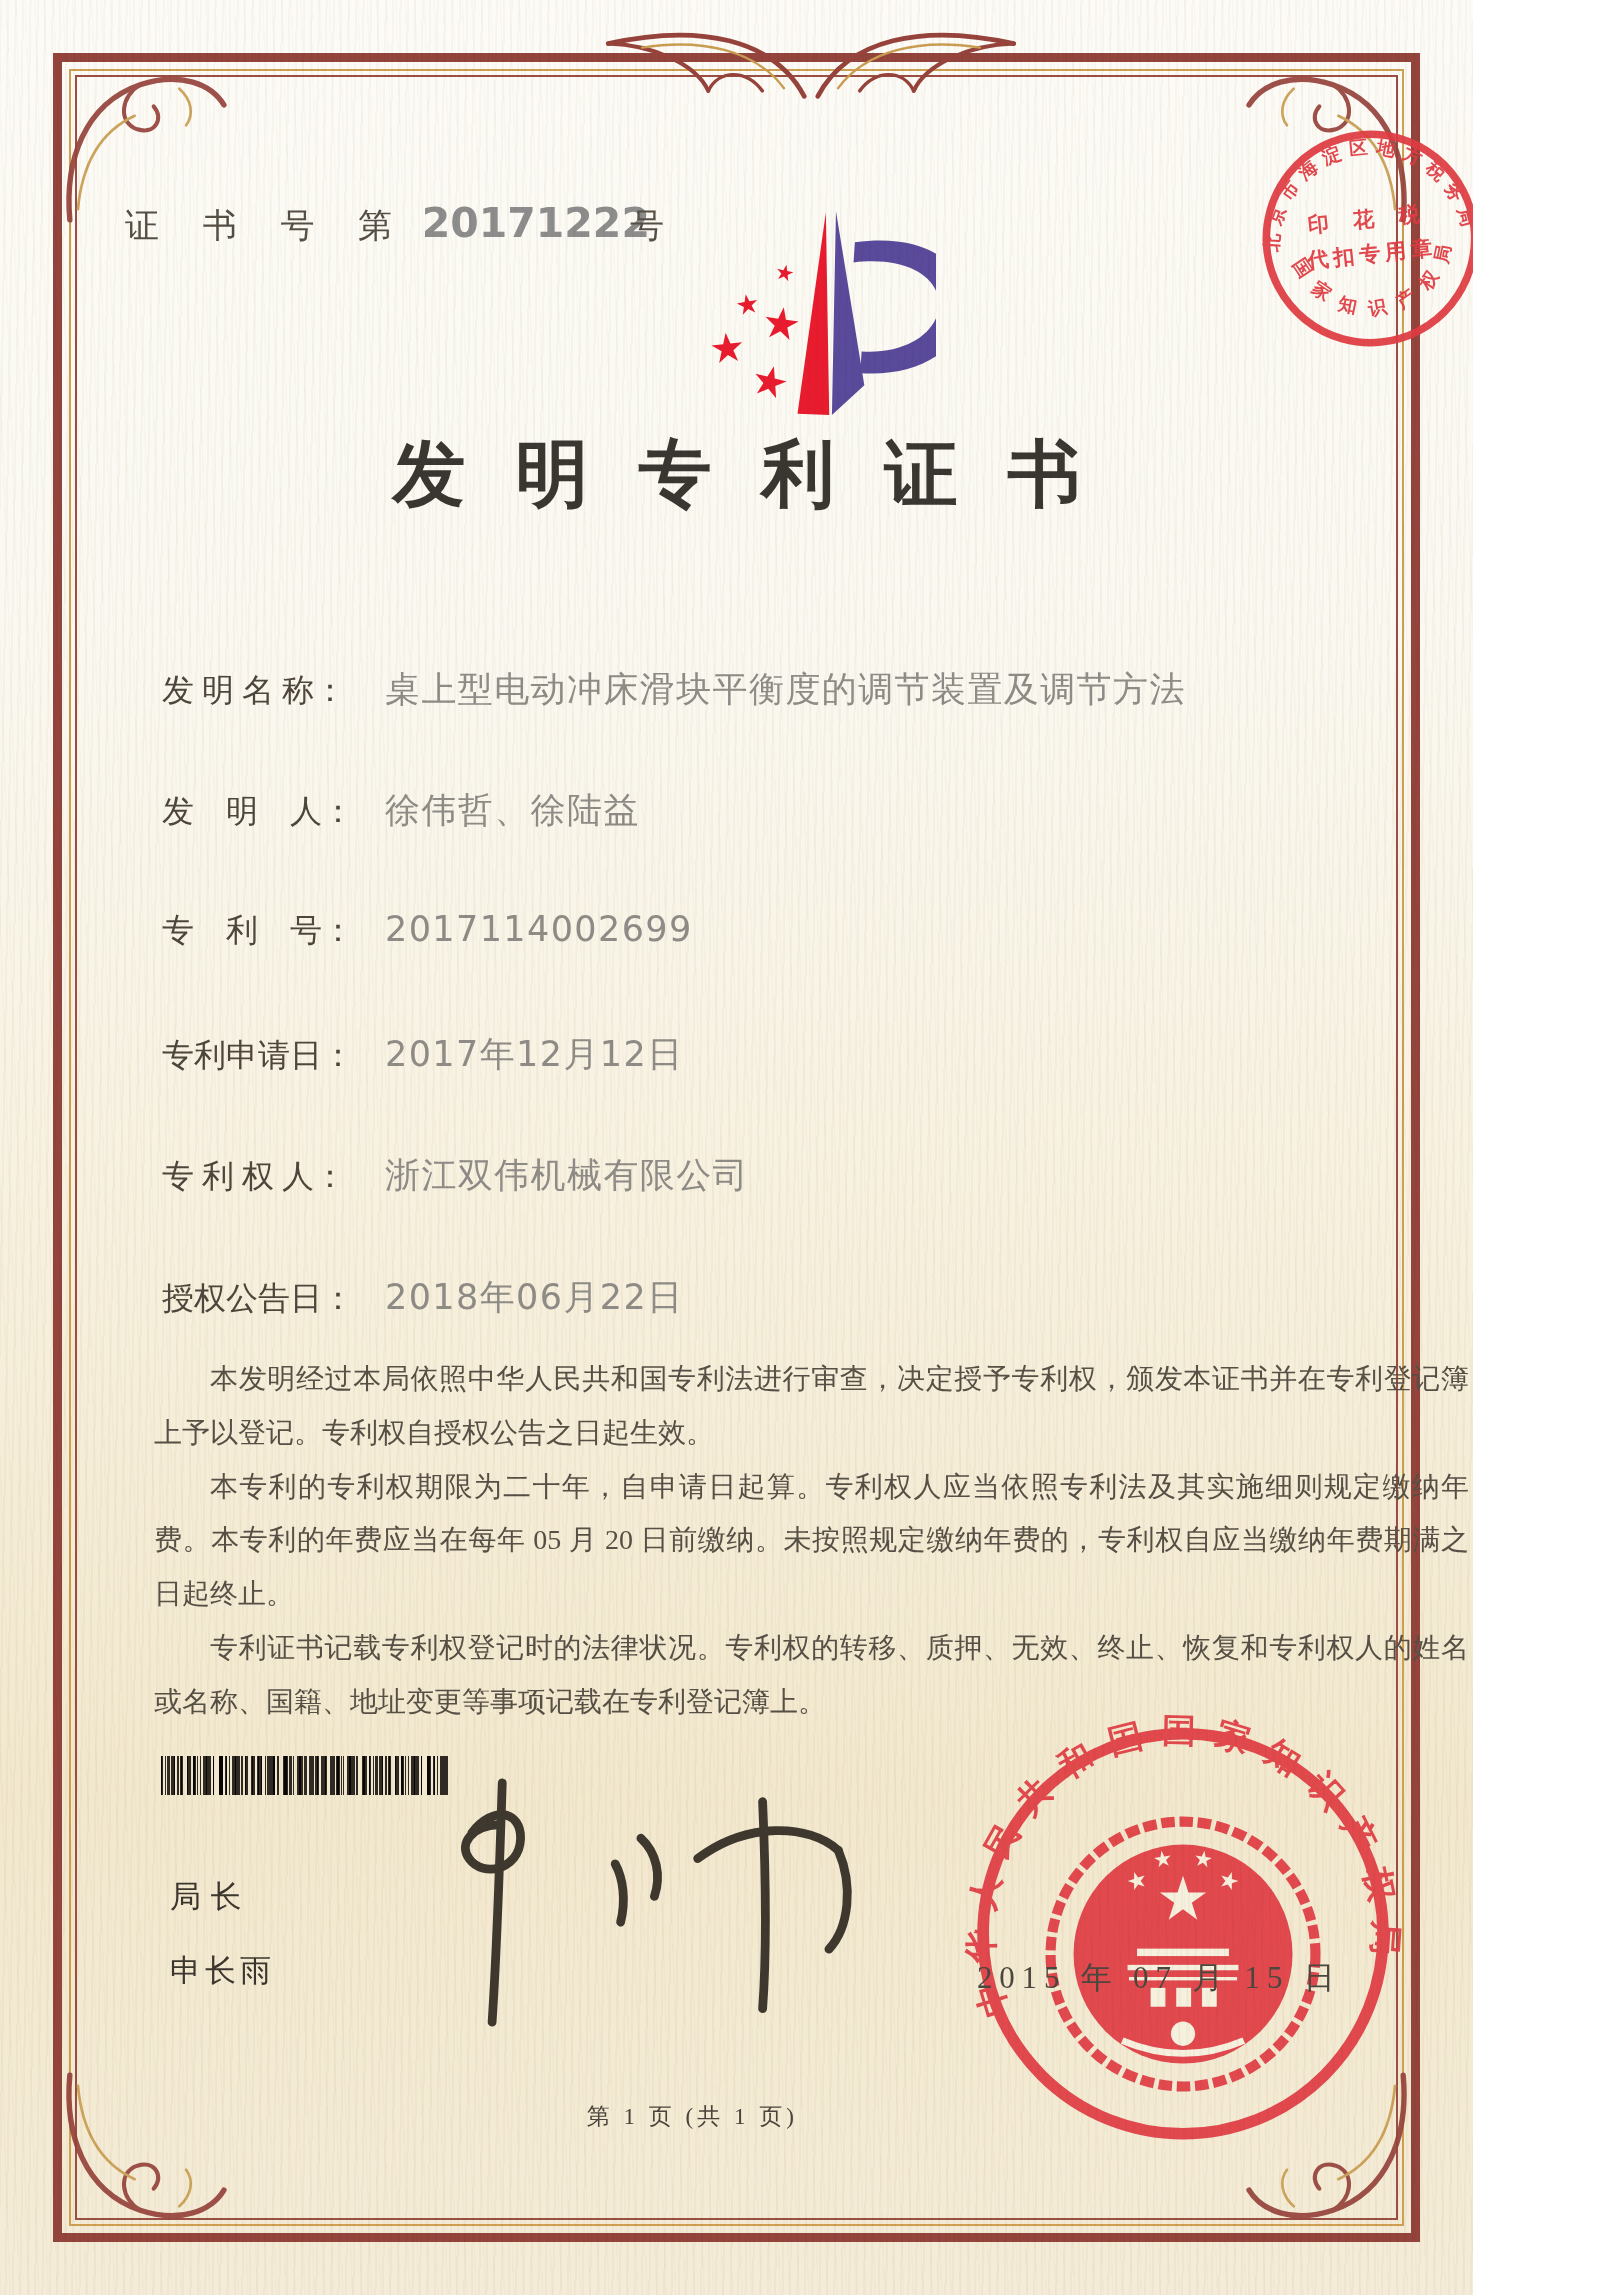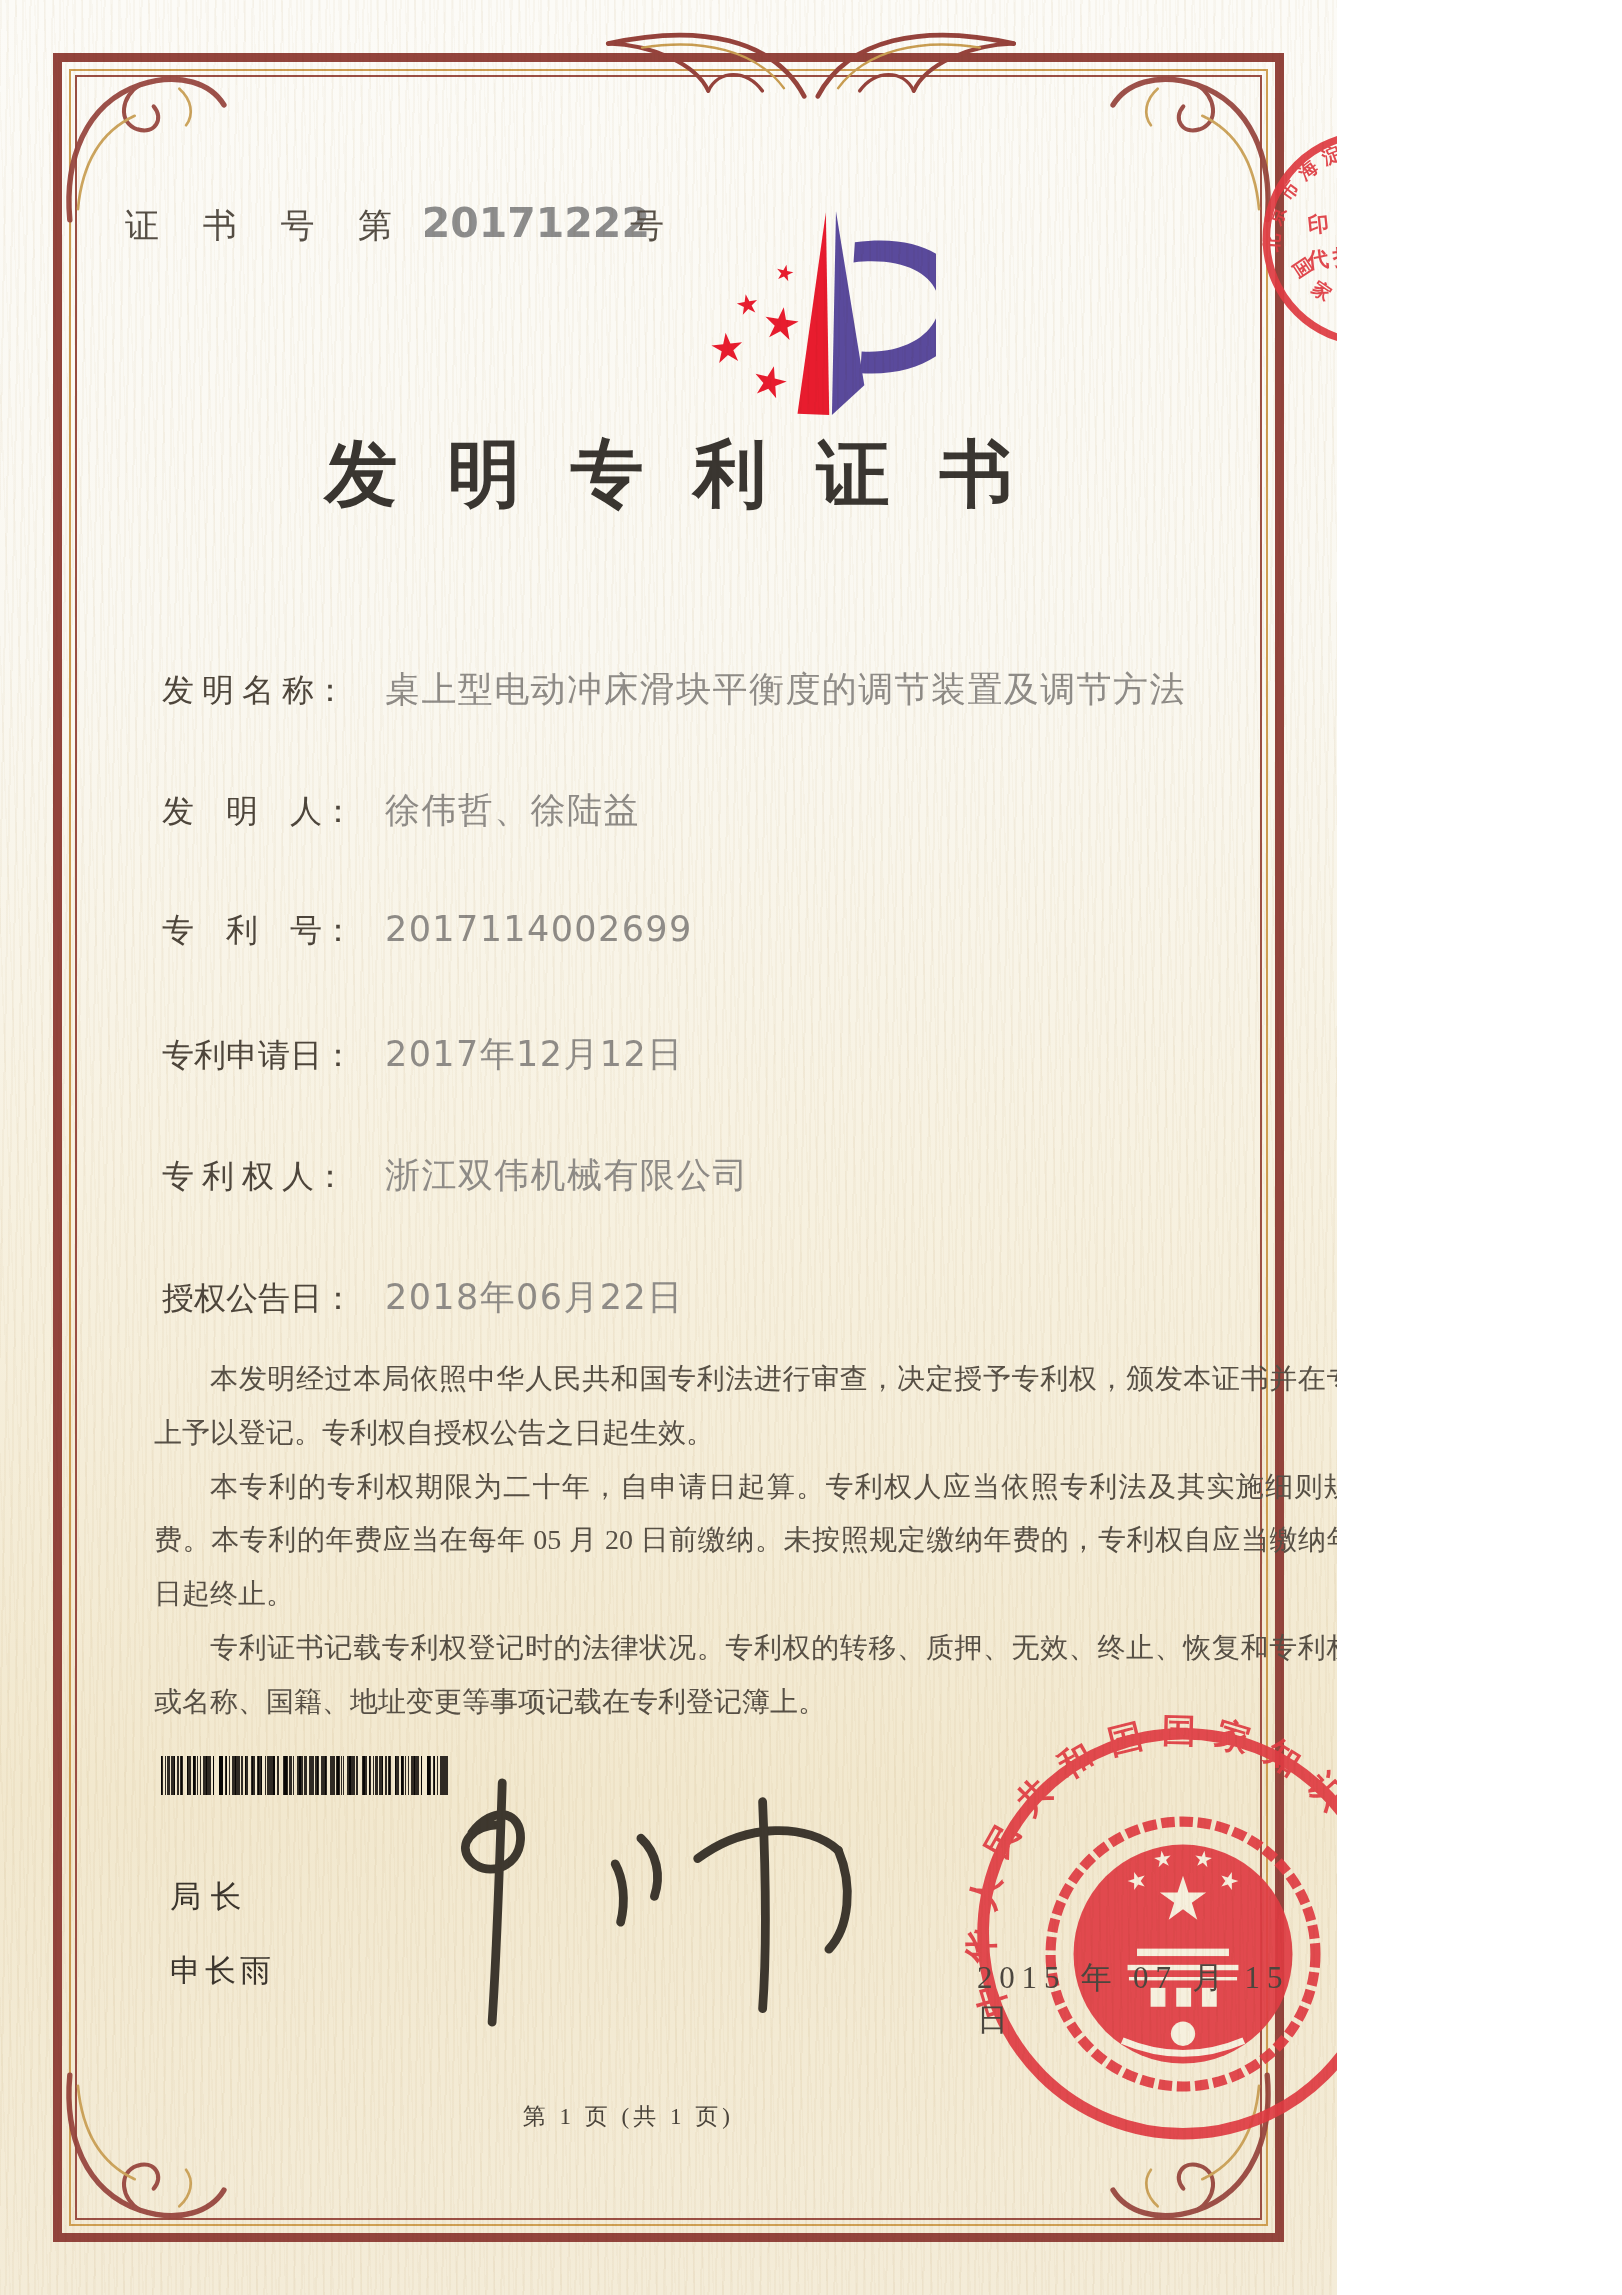--- a/index.html
+++ b/index.html
@@ -1,17 +1,17 @@
 <!DOCTYPE html>
 <html style="font-size:10.8px"><head>
 <meta charset="utf-8">
 <style>
   html,body{margin:0;padding:0;background:#ffffff;}
   #page{
-    position:relative;width:1337px;height:2295px;overflow:hidden;
+    position:relative;width:1473px;height:2295px;overflow:hidden;
     background:linear-gradient(180deg,#fcfbf7 0%,#faf8f1 28%,#f7f1e0 52%,#f2e8ce 78%,#f4ecd8 100%);
     font-family:"Liberation Serif", serif;
   }
   
   #page::after{
     content:"";position:absolute;inset:0;pointer-events:none;
     background:
       repeating-linear-gradient(91deg, rgba(193,168,120,0.07) 0 2px, rgba(255,255,255,0) 2px 7.4px),
       repeating-linear-gradient(88deg, rgba(193,168,120,0.05) 0 1.4px, rgba(255,255,255,0) 1.4px 9.5px);
     mix-blend-mode:multiply;

